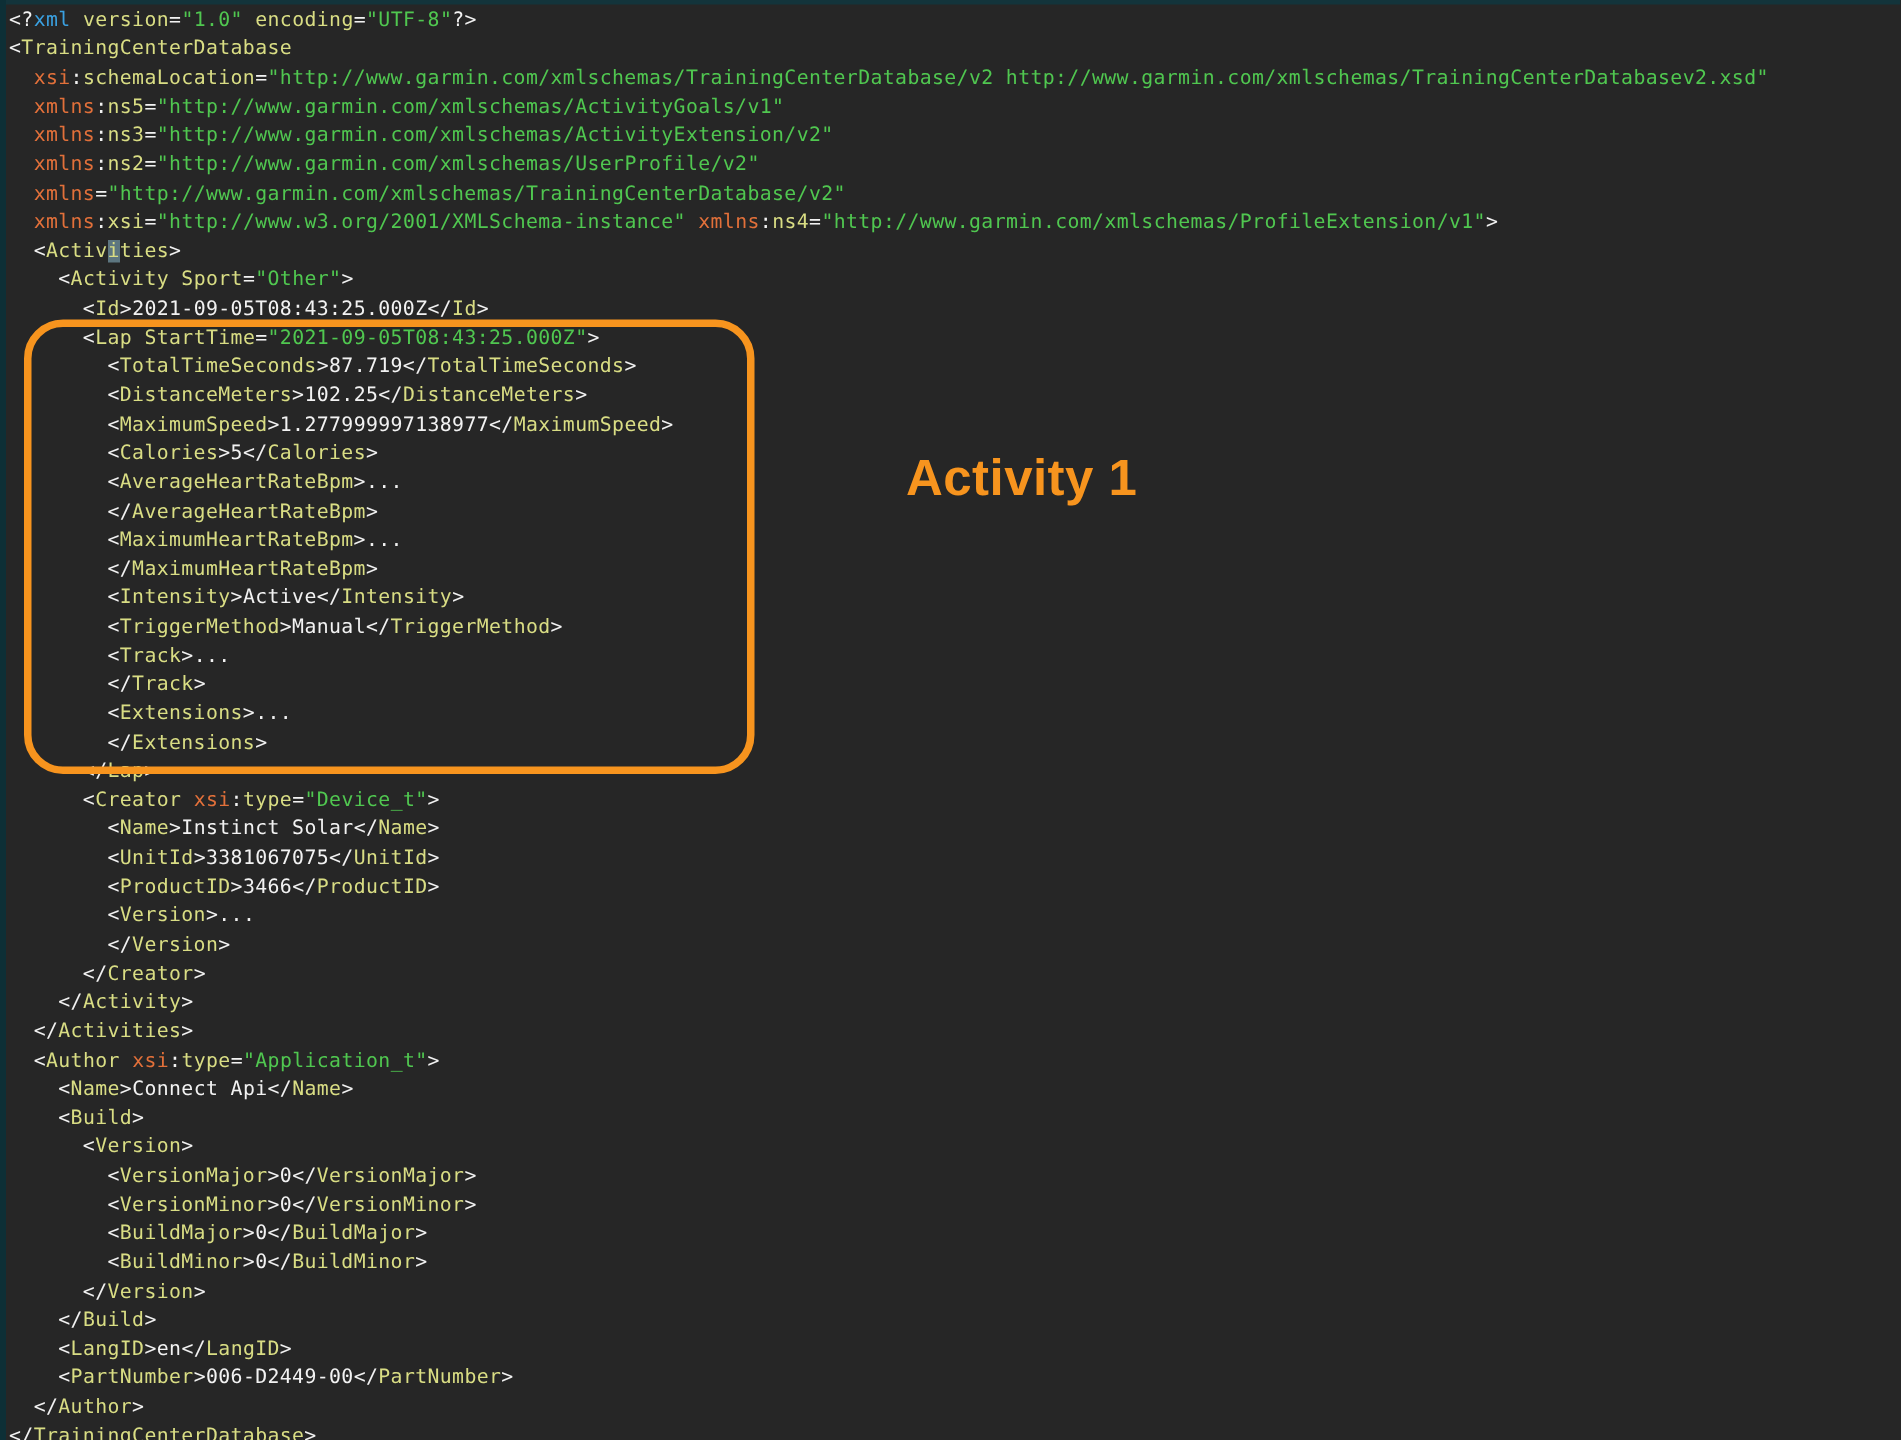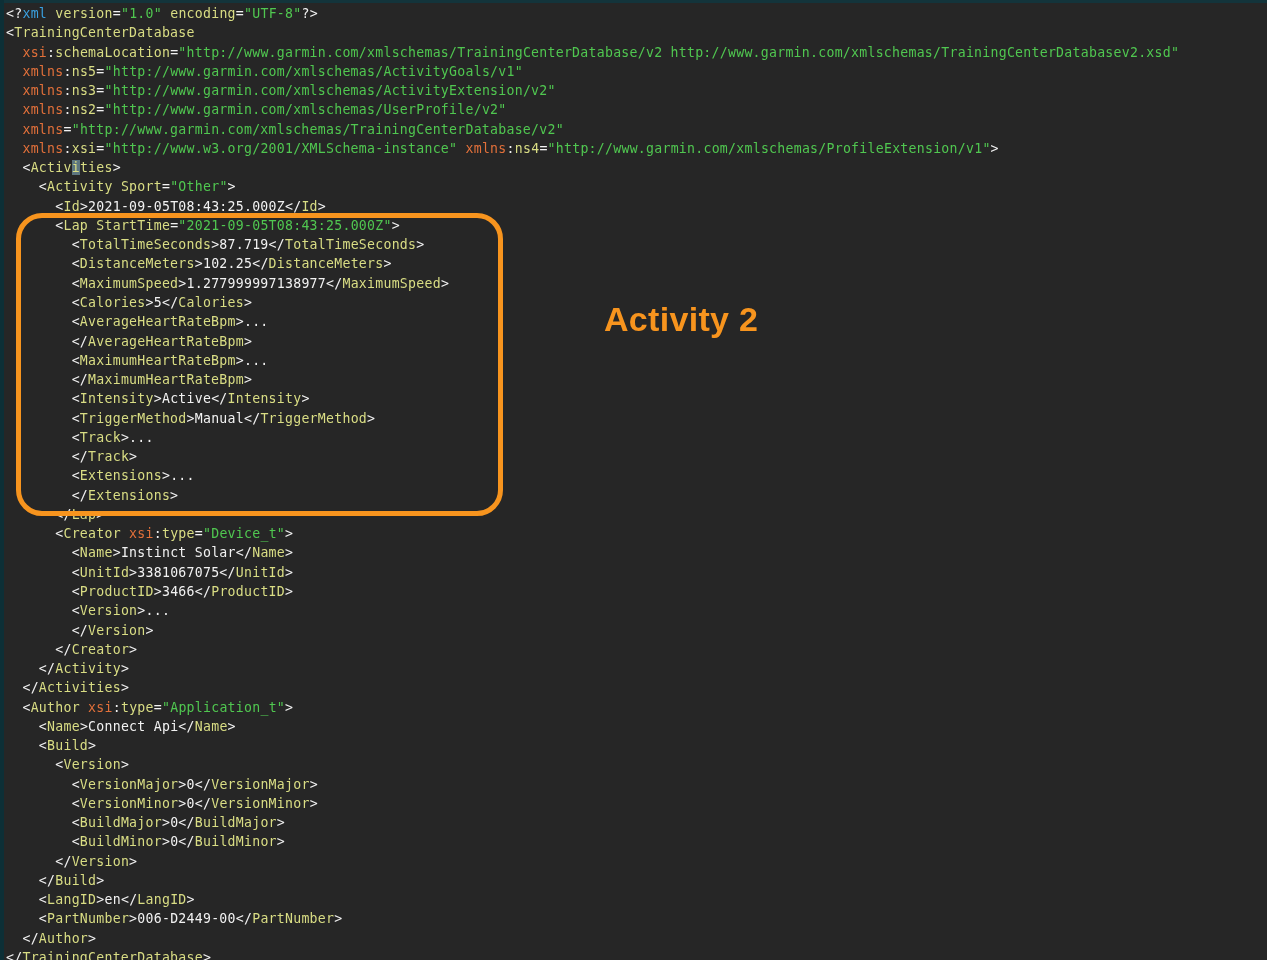--- a/index.html
+++ b/index.html
@@ -95,16 +95,16 @@
 
 <div id="viewer" style="background: rgb(38, 38, 38);">
 
   <div id="top-rule" style="background: rgb(19, 52, 59);"></div>
   <div id="left-rule" style="background: rgb(13, 47, 54);"></div>
 
   <div id="code"><div class="line"><span class="pun" style="color: rgb(242, 242, 242);">&lt;?</span><span class="pi" style="color: rgb(58, 160, 224);">xml</span><span class="pun" style="color: rgb(242, 242, 242);"> </span><span class="attr" style="color: rgb(217, 221, 132);">version</span><span class="pun" style="color: rgb(242, 242, 242);">=</span><span class="val" style="color: rgb(80, 199, 80);">"1.0"</span><span class="pun" style="color: rgb(242, 242, 242);"> </span><span class="attr" style="color: rgb(217, 221, 132);">encoding</span><span class="pun" style="color: rgb(242, 242, 242);">=</span><span class="val" style="color: rgb(80, 199, 80);">"UTF-8"</span><span class="pun" style="color: rgb(242, 242, 242);">?&gt;</span></div><div class="line"><span class="pun" style="color: rgb(242, 242, 242);">&lt;</span><span class="tag" style="color: rgb(217, 221, 132);">TrainingCenterDatabase</span></div><div class="line"><span class="pun" style="color: rgb(242, 242, 242);">  </span><span class="ns" style="color: rgb(226, 112, 58);">xsi</span><span class="pun" style="color: rgb(242, 242, 242);">:</span><span class="attr" style="color: rgb(217, 221, 132);">schemaLocation</span><span class="pun" style="color: rgb(242, 242, 242);">=</span><span class="val" style="color: rgb(80, 199, 80);">"http://www.garmin.com/xmlschemas/TrainingCenterDatabase/v2 http://www.garmin.com/xmlschemas/TrainingCenterDatabasev2.xsd"</span></div><div class="line"><span class="pun" style="color: rgb(242, 242, 242);">  </span><span class="ns" style="color: rgb(226, 112, 58);">xmlns</span><span class="pun" style="color: rgb(242, 242, 242);">:</span><span class="attr" style="color: rgb(217, 221, 132);">ns5</span><span class="pun" style="color: rgb(242, 242, 242);">=</span><span class="val" style="color: rgb(80, 199, 80);">"http://www.garmin.com/xmlschemas/ActivityGoals/v1"</span></div><div class="line"><span class="pun" style="color: rgb(242, 242, 242);">  </span><span class="ns" style="color: rgb(226, 112, 58);">xmlns</span><span class="pun" style="color: rgb(242, 242, 242);">:</span><span class="attr" style="color: rgb(217, 221, 132);">ns3</span><span class="pun" style="color: rgb(242, 242, 242);">=</span><span class="val" style="color: rgb(80, 199, 80);">"http://www.garmin.com/xmlschemas/ActivityExtension/v2"</span></div><div class="line"><span class="pun" style="color: rgb(242, 242, 242);">  </span><span class="ns" style="color: rgb(226, 112, 58);">xmlns</span><span class="pun" style="color: rgb(242, 242, 242);">:</span><span class="attr" style="color: rgb(217, 221, 132);">ns2</span><span class="pun" style="color: rgb(242, 242, 242);">=</span><span class="val" style="color: rgb(80, 199, 80);">"http://www.garmin.com/xmlschemas/UserProfile/v2"</span></div><div class="line"><span class="pun" style="color: rgb(242, 242, 242);">  </span><span class="ns" style="color: rgb(226, 112, 58);">xmlns</span><span class="pun" style="color: rgb(242, 242, 242);">=</span><span class="val" style="color: rgb(80, 199, 80);">"http://www.garmin.com/xmlschemas/TrainingCenterDatabase/v2"</span></div><div class="line"><span class="pun" style="color: rgb(242, 242, 242);">  </span><span class="ns" style="color: rgb(226, 112, 58);">xmlns</span><span class="pun" style="color: rgb(242, 242, 242);">:</span><span class="attr" style="color: rgb(217, 221, 132);">xsi</span><span class="pun" style="color: rgb(242, 242, 242);">=</span><span class="val" style="color: rgb(80, 199, 80);">"http://www.w3.org/2001/XMLSchema-instance"</span><span class="pun" style="color: rgb(242, 242, 242);"> </span><span class="ns" style="color: rgb(226, 112, 58);">xmlns</span><span class="pun" style="color: rgb(242, 242, 242);">:</span><span class="attr" style="color: rgb(217, 221, 132);">ns4</span><span class="pun" style="color: rgb(242, 242, 242);">=</span><span class="val" style="color: rgb(80, 199, 80);">"http://www.garmin.com/xmlschemas/ProfileExtension/v1"</span><span class="pun" style="color: rgb(242, 242, 242);">&gt;</span></div><div class="line"><span class="pun" style="color: rgb(242, 242, 242);">  </span><span class="pun" style="color: rgb(242, 242, 242);">&lt;</span><span class="tag" style="color: rgb(217, 221, 132);">Activ</span><span class="caret" style="background: rgb(93, 118, 128); color: rgb(217, 221, 132);">i</span><span class="tag" style="color: rgb(217, 221, 132);">ties</span><span class="pun" style="color: rgb(242, 242, 242);">&gt;</span></div><div class="line"><span class="pun" style="color: rgb(242, 242, 242);">    </span><span class="pun" style="color: rgb(242, 242, 242);">&lt;</span><span class="tag" style="color: rgb(217, 221, 132);">Activity</span><span class="pun" style="color: rgb(242, 242, 242);"> </span><span class="attr" style="color: rgb(217, 221, 132);">Sport</span><span class="pun" style="color: rgb(242, 242, 242);">=</span><span class="val" style="color: rgb(80, 199, 80);">"Other"</span><span class="pun" style="color: rgb(242, 242, 242);">&gt;</span></div><div class="line"><span class="pun" style="color: rgb(242, 242, 242);">      </span><span class="pun" style="color: rgb(242, 242, 242);">&lt;</span><span class="tag" style="color: rgb(217, 221, 132);">Id</span><span class="pun" style="color: rgb(242, 242, 242);">&gt;</span><span class="txt" style="color: rgb(242, 242, 242);">2021-09-05T08:43:25.000Z</span><span class="pun" style="color: rgb(242, 242, 242);">&lt;/</span><span class="tag" style="color: rgb(217, 221, 132);">Id</span><span class="pun" style="color: rgb(242, 242, 242);">&gt;</span></div><div class="line"><span class="pun" style="color: rgb(242, 242, 242);">      </span><span class="pun" style="color: rgb(242, 242, 242);">&lt;</span><span class="tag" style="color: rgb(217, 221, 132);">Lap</span><span class="pun" style="color: rgb(242, 242, 242);"> </span><span class="attr" style="color: rgb(217, 221, 132);">StartTime</span><span class="pun" style="color: rgb(242, 242, 242);">=</span><span class="val" style="color: rgb(80, 199, 80);">"2021-09-05T08:43:25.000Z"</span><span class="pun" style="color: rgb(242, 242, 242);">&gt;</span></div><div class="line"><span class="pun" style="color: rgb(242, 242, 242);">        </span><span class="pun" style="color: rgb(242, 242, 242);">&lt;</span><span class="tag" style="color: rgb(217, 221, 132);">TotalTimeSeconds</span><span class="pun" style="color: rgb(242, 242, 242);">&gt;</span><span class="txt" style="color: rgb(242, 242, 242);">87.719</span><span class="pun" style="color: rgb(242, 242, 242);">&lt;/</span><span class="tag" style="color: rgb(217, 221, 132);">TotalTimeSeconds</span><span class="pun" style="color: rgb(242, 242, 242);">&gt;</span></div><div class="line"><span class="pun" style="color: rgb(242, 242, 242);">        </span><span class="pun" style="color: rgb(242, 242, 242);">&lt;</span><span class="tag" style="color: rgb(217, 221, 132);">DistanceMeters</span><span class="pun" style="color: rgb(242, 242, 242);">&gt;</span><span class="txt" style="color: rgb(242, 242, 242);">102.25</span><span class="pun" style="color: rgb(242, 242, 242);">&lt;/</span><span class="tag" style="color: rgb(217, 221, 132);">DistanceMeters</span><span class="pun" style="color: rgb(242, 242, 242);">&gt;</span></div><div class="line"><span class="pun" style="color: rgb(242, 242, 242);">        </span><span class="pun" style="color: rgb(242, 242, 242);">&lt;</span><span class="tag" style="color: rgb(217, 221, 132);">MaximumSpeed</span><span class="pun" style="color: rgb(242, 242, 242);">&gt;</span><span class="txt" style="color: rgb(242, 242, 242);">1.277999997138977</span><span class="pun" style="color: rgb(242, 242, 242);">&lt;/</span><span class="tag" style="color: rgb(217, 221, 132);">MaximumSpeed</span><span class="pun" style="color: rgb(242, 242, 242);">&gt;</span></div><div class="line"><span class="pun" style="color: rgb(242, 242, 242);">        </span><span class="pun" style="color: rgb(242, 242, 242);">&lt;</span><span class="tag" style="color: rgb(217, 221, 132);">Calories</span><span class="pun" style="color: rgb(242, 242, 242);">&gt;</span><span class="txt" style="color: rgb(242, 242, 242);">5</span><span class="pun" style="color: rgb(242, 242, 242);">&lt;/</span><span class="tag" style="color: rgb(217, 221, 132);">Calories</span><span class="pun" style="color: rgb(242, 242, 242);">&gt;</span></div><div class="line"><span class="pun" style="color: rgb(242, 242, 242);">        </span><span class="pun" style="color: rgb(242, 242, 242);">&lt;</span><span class="tag" style="color: rgb(217, 221, 132);">AverageHeartRateBpm</span><span class="pun" style="color: rgb(242, 242, 242);">&gt;</span><span class="ellip" style="color: rgb(242, 242, 242);">...</span></div><div class="line"><span class="pun" style="color: rgb(242, 242, 242);">        </span><span class="pun" style="color: rgb(242, 242, 242);">&lt;/</span><span class="tag" style="color: rgb(217, 221, 132);">AverageHeartRateBpm</span><span class="pun" style="color: rgb(242, 242, 242);">&gt;</span></div><div class="line"><span class="pun" style="color: rgb(242, 242, 242);">        </span><span class="pun" style="color: rgb(242, 242, 242);">&lt;</span><span class="tag" style="color: rgb(217, 221, 132);">MaximumHeartRateBpm</span><span class="pun" style="color: rgb(242, 242, 242);">&gt;</span><span class="ellip" style="color: rgb(242, 242, 242);">...</span></div><div class="line"><span class="pun" style="color: rgb(242, 242, 242);">        </span><span class="pun" style="color: rgb(242, 242, 242);">&lt;/</span><span class="tag" style="color: rgb(217, 221, 132);">MaximumHeartRateBpm</span><span class="pun" style="color: rgb(242, 242, 242);">&gt;</span></div><div class="line"><span class="pun" style="color: rgb(242, 242, 242);">        </span><span class="pun" style="color: rgb(242, 242, 242);">&lt;</span><span class="tag" style="color: rgb(217, 221, 132);">Intensity</span><span class="pun" style="color: rgb(242, 242, 242);">&gt;</span><span class="txt" style="color: rgb(242, 242, 242);">Active</span><span class="pun" style="color: rgb(242, 242, 242);">&lt;/</span><span class="tag" style="color: rgb(217, 221, 132);">Intensity</span><span class="pun" style="color: rgb(242, 242, 242);">&gt;</span></div><div class="line"><span class="pun" style="color: rgb(242, 242, 242);">        </span><span class="pun" style="color: rgb(242, 242, 242);">&lt;</span><span class="tag" style="color: rgb(217, 221, 132);">TriggerMethod</span><span class="pun" style="color: rgb(242, 242, 242);">&gt;</span><span class="txt" style="color: rgb(242, 242, 242);">Manual</span><span class="pun" style="color: rgb(242, 242, 242);">&lt;/</span><span class="tag" style="color: rgb(217, 221, 132);">TriggerMethod</span><span class="pun" style="color: rgb(242, 242, 242);">&gt;</span></div><div class="line"><span class="pun" style="color: rgb(242, 242, 242);">        </span><span class="pun" style="color: rgb(242, 242, 242);">&lt;</span><span class="tag" style="color: rgb(217, 221, 132);">Track</span><span class="pun" style="color: rgb(242, 242, 242);">&gt;</span><span class="ellip" style="color: rgb(242, 242, 242);">...</span></div><div class="line"><span class="pun" style="color: rgb(242, 242, 242);">        </span><span class="pun" style="color: rgb(242, 242, 242);">&lt;/</span><span class="tag" style="color: rgb(217, 221, 132);">Track</span><span class="pun" style="color: rgb(242, 242, 242);">&gt;</span></div><div class="line"><span class="pun" style="color: rgb(242, 242, 242);">        </span><span class="pun" style="color: rgb(242, 242, 242);">&lt;</span><span class="tag" style="color: rgb(217, 221, 132);">Extensions</span><span class="pun" style="color: rgb(242, 242, 242);">&gt;</span><span class="ellip" style="color: rgb(242, 242, 242);">...</span></div><div class="line"><span class="pun" style="color: rgb(242, 242, 242);">        </span><span class="pun" style="color: rgb(242, 242, 242);">&lt;/</span><span class="tag" style="color: rgb(217, 221, 132);">Extensions</span><span class="pun" style="color: rgb(242, 242, 242);">&gt;</span></div><div class="line"><span class="pun" style="color: rgb(242, 242, 242);">      </span><span class="pun" style="color: rgb(242, 242, 242);">&lt;/</span><span class="tag" style="color: rgb(217, 221, 132);">Lap</span><span class="pun" style="color: rgb(242, 242, 242);">&gt;</span></div><div class="line"><span class="pun" style="color: rgb(242, 242, 242);">      </span><span class="pun" style="color: rgb(242, 242, 242);">&lt;</span><span class="tag" style="color: rgb(217, 221, 132);">Creator</span><span class="pun" style="color: rgb(242, 242, 242);"> </span><span class="ns" style="color: rgb(226, 112, 58);">xsi</span><span class="pun" style="color: rgb(242, 242, 242);">:</span><span class="attr" style="color: rgb(217, 221, 132);">type</span><span class="pun" style="color: rgb(242, 242, 242);">=</span><span class="val" style="color: rgb(80, 199, 80);">"Device_t"</span><span class="pun" style="color: rgb(242, 242, 242);">&gt;</span></div><div class="line"><span class="pun" style="color: rgb(242, 242, 242);">        </span><span class="pun" style="color: rgb(242, 242, 242);">&lt;</span><span class="tag" style="color: rgb(217, 221, 132);">Name</span><span class="pun" style="color: rgb(242, 242, 242);">&gt;</span><span class="txt" style="color: rgb(242, 242, 242);">Instinct Solar</span><span class="pun" style="color: rgb(242, 242, 242);">&lt;/</span><span class="tag" style="color: rgb(217, 221, 132);">Name</span><span class="pun" style="color: rgb(242, 242, 242);">&gt;</span></div><div class="line"><span class="pun" style="color: rgb(242, 242, 242);">        </span><span class="pun" style="color: rgb(242, 242, 242);">&lt;</span><span class="tag" style="color: rgb(217, 221, 132);">UnitId</span><span class="pun" style="color: rgb(242, 242, 242);">&gt;</span><span class="txt" style="color: rgb(242, 242, 242);">3381067075</span><span class="pun" style="color: rgb(242, 242, 242);">&lt;/</span><span class="tag" style="color: rgb(217, 221, 132);">UnitId</span><span class="pun" style="color: rgb(242, 242, 242);">&gt;</span></div><div class="line"><span class="pun" style="color: rgb(242, 242, 242);">        </span><span class="pun" style="color: rgb(242, 242, 242);">&lt;</span><span class="tag" style="color: rgb(217, 221, 132);">ProductID</span><span class="pun" style="color: rgb(242, 242, 242);">&gt;</span><span class="txt" style="color: rgb(242, 242, 242);">3466</span><span class="pun" style="color: rgb(242, 242, 242);">&lt;/</span><span class="tag" style="color: rgb(217, 221, 132);">ProductID</span><span class="pun" style="color: rgb(242, 242, 242);">&gt;</span></div><div class="line"><span class="pun" style="color: rgb(242, 242, 242);">        </span><span class="pun" style="color: rgb(242, 242, 242);">&lt;</span><span class="tag" style="color: rgb(217, 221, 132);">Version</span><span class="pun" style="color: rgb(242, 242, 242);">&gt;</span><span class="ellip" style="color: rgb(242, 242, 242);">...</span></div><div class="line"><span class="pun" style="color: rgb(242, 242, 242);">        </span><span class="pun" style="color: rgb(242, 242, 242);">&lt;/</span><span class="tag" style="color: rgb(217, 221, 132);">Version</span><span class="pun" style="color: rgb(242, 242, 242);">&gt;</span></div><div class="line"><span class="pun" style="color: rgb(242, 242, 242);">      </span><span class="pun" style="color: rgb(242, 242, 242);">&lt;/</span><span class="tag" style="color: rgb(217, 221, 132);">Creator</span><span class="pun" style="color: rgb(242, 242, 242);">&gt;</span></div><div class="line"><span class="pun" style="color: rgb(242, 242, 242);">    </span><span class="pun" style="color: rgb(242, 242, 242);">&lt;/</span><span class="tag" style="color: rgb(217, 221, 132);">Activity</span><span class="pun" style="color: rgb(242, 242, 242);">&gt;</span></div><div class="line"><span class="pun" style="color: rgb(242, 242, 242);">  </span><span class="pun" style="color: rgb(242, 242, 242);">&lt;/</span><span class="tag" style="color: rgb(217, 221, 132);">Activities</span><span class="pun" style="color: rgb(242, 242, 242);">&gt;</span></div><div class="line"><span class="pun" style="color: rgb(242, 242, 242);">  </span><span class="pun" style="color: rgb(242, 242, 242);">&lt;</span><span class="tag" style="color: rgb(217, 221, 132);">Author</span><span class="pun" style="color: rgb(242, 242, 242);"> </span><span class="ns" style="color: rgb(226, 112, 58);">xsi</span><span class="pun" style="color: rgb(242, 242, 242);">:</span><span class="attr" style="color: rgb(217, 221, 132);">type</span><span class="pun" style="color: rgb(242, 242, 242);">=</span><span class="val" style="color: rgb(80, 199, 80);">"Application_t"</span><span class="pun" style="color: rgb(242, 242, 242);">&gt;</span></div><div class="line"><span class="pun" style="color: rgb(242, 242, 242);">    </span><span class="pun" style="color: rgb(242, 242, 242);">&lt;</span><span class="tag" style="color: rgb(217, 221, 132);">Name</span><span class="pun" style="color: rgb(242, 242, 242);">&gt;</span><span class="txt" style="color: rgb(242, 242, 242);">Connect Api</span><span class="pun" style="color: rgb(242, 242, 242);">&lt;/</span><span class="tag" style="color: rgb(217, 221, 132);">Name</span><span class="pun" style="color: rgb(242, 242, 242);">&gt;</span></div><div class="line"><span class="pun" style="color: rgb(242, 242, 242);">    </span><span class="pun" style="color: rgb(242, 242, 242);">&lt;</span><span class="tag" style="color: rgb(217, 221, 132);">Build</span><span class="pun" style="color: rgb(242, 242, 242);">&gt;</span></div><div class="line"><span class="pun" style="color: rgb(242, 242, 242);">      </span><span class="pun" style="color: rgb(242, 242, 242);">&lt;</span><span class="tag" style="color: rgb(217, 221, 132);">Version</span><span class="pun" style="color: rgb(242, 242, 242);">&gt;</span></div><div class="line"><span class="pun" style="color: rgb(242, 242, 242);">        </span><span class="pun" style="color: rgb(242, 242, 242);">&lt;</span><span class="tag" style="color: rgb(217, 221, 132);">VersionMajor</span><span class="pun" style="color: rgb(242, 242, 242);">&gt;</span><span class="txt" style="color: rgb(242, 242, 242);">0</span><span class="pun" style="color: rgb(242, 242, 242);">&lt;/</span><span class="tag" style="color: rgb(217, 221, 132);">VersionMajor</span><span class="pun" style="color: rgb(242, 242, 242);">&gt;</span></div><div class="line"><span class="pun" style="color: rgb(242, 242, 242);">        </span><span class="pun" style="color: rgb(242, 242, 242);">&lt;</span><span class="tag" style="color: rgb(217, 221, 132);">VersionMinor</span><span class="pun" style="color: rgb(242, 242, 242);">&gt;</span><span class="txt" style="color: rgb(242, 242, 242);">0</span><span class="pun" style="color: rgb(242, 242, 242);">&lt;/</span><span class="tag" style="color: rgb(217, 221, 132);">VersionMinor</span><span class="pun" style="color: rgb(242, 242, 242);">&gt;</span></div><div class="line"><span class="pun" style="color: rgb(242, 242, 242);">        </span><span class="pun" style="color: rgb(242, 242, 242);">&lt;</span><span class="tag" style="color: rgb(217, 221, 132);">BuildMajor</span><span class="pun" style="color: rgb(242, 242, 242);">&gt;</span><span class="txt" style="color: rgb(242, 242, 242);">0</span><span class="pun" style="color: rgb(242, 242, 242);">&lt;/</span><span class="tag" style="color: rgb(217, 221, 132);">BuildMajor</span><span class="pun" style="color: rgb(242, 242, 242);">&gt;</span></div><div class="line"><span class="pun" style="color: rgb(242, 242, 242);">        </span><span class="pun" style="color: rgb(242, 242, 242);">&lt;</span><span class="tag" style="color: rgb(217, 221, 132);">BuildMinor</span><span class="pun" style="color: rgb(242, 242, 242);">&gt;</span><span class="txt" style="color: rgb(242, 242, 242);">0</span><span class="pun" style="color: rgb(242, 242, 242);">&lt;/</span><span class="tag" style="color: rgb(217, 221, 132);">BuildMinor</span><span class="pun" style="color: rgb(242, 242, 242);">&gt;</span></div><div class="line"><span class="pun" style="color: rgb(242, 242, 242);">      </span><span class="pun" style="color: rgb(242, 242, 242);">&lt;/</span><span class="tag" style="color: rgb(217, 221, 132);">Version</span><span class="pun" style="color: rgb(242, 242, 242);">&gt;</span></div><div class="line"><span class="pun" style="color: rgb(242, 242, 242);">    </span><span class="pun" style="color: rgb(242, 242, 242);">&lt;/</span><span class="tag" style="color: rgb(217, 221, 132);">Build</span><span class="pun" style="color: rgb(242, 242, 242);">&gt;</span></div><div class="line"><span class="pun" style="color: rgb(242, 242, 242);">    </span><span class="pun" style="color: rgb(242, 242, 242);">&lt;</span><span class="tag" style="color: rgb(217, 221, 132);">LangID</span><span class="pun" style="color: rgb(242, 242, 242);">&gt;</span><span class="txt" style="color: rgb(242, 242, 242);">en</span><span class="pun" style="color: rgb(242, 242, 242);">&lt;/</span><span class="tag" style="color: rgb(217, 221, 132);">LangID</span><span class="pun" style="color: rgb(242, 242, 242);">&gt;</span></div><div class="line"><span class="pun" style="color: rgb(242, 242, 242);">    </span><span class="pun" style="color: rgb(242, 242, 242);">&lt;</span><span class="tag" style="color: rgb(217, 221, 132);">PartNumber</span><span class="pun" style="color: rgb(242, 242, 242);">&gt;</span><span class="txt" style="color: rgb(242, 242, 242);">006-D2449-00</span><span class="pun" style="color: rgb(242, 242, 242);">&lt;/</span><span class="tag" style="color: rgb(217, 221, 132);">PartNumber</span><span class="pun" style="color: rgb(242, 242, 242);">&gt;</span></div><div class="line"><span class="pun" style="color: rgb(242, 242, 242);">  </span><span class="pun" style="color: rgb(242, 242, 242);">&lt;/</span><span class="tag" style="color: rgb(217, 221, 132);">Author</span><span class="pun" style="color: rgb(242, 242, 242);">&gt;</span></div><div class="line"><span class="pun" style="color: rgb(242, 242, 242);">&lt;/</span><span class="tag" style="color: rgb(217, 221, 132);">TrainingCenterDatabase</span><span class="pun" style="color: rgb(242, 242, 242);">&gt;</span></div></div>
 
   <div id="annotations">
     <div id="lap-highlight-box" style="border-color: rgb(247, 148, 30); border-width: 5px; border-radius: 26px;"></div>
-    <div id="activity-callout" style="color: rgb(247, 148, 30);">Activity 2</div>
+    <div id="activity-callout" style="color: rgb(247, 148, 30);">Activity 1</div>
   </div>
 
 </div>
 
 </body></html>

